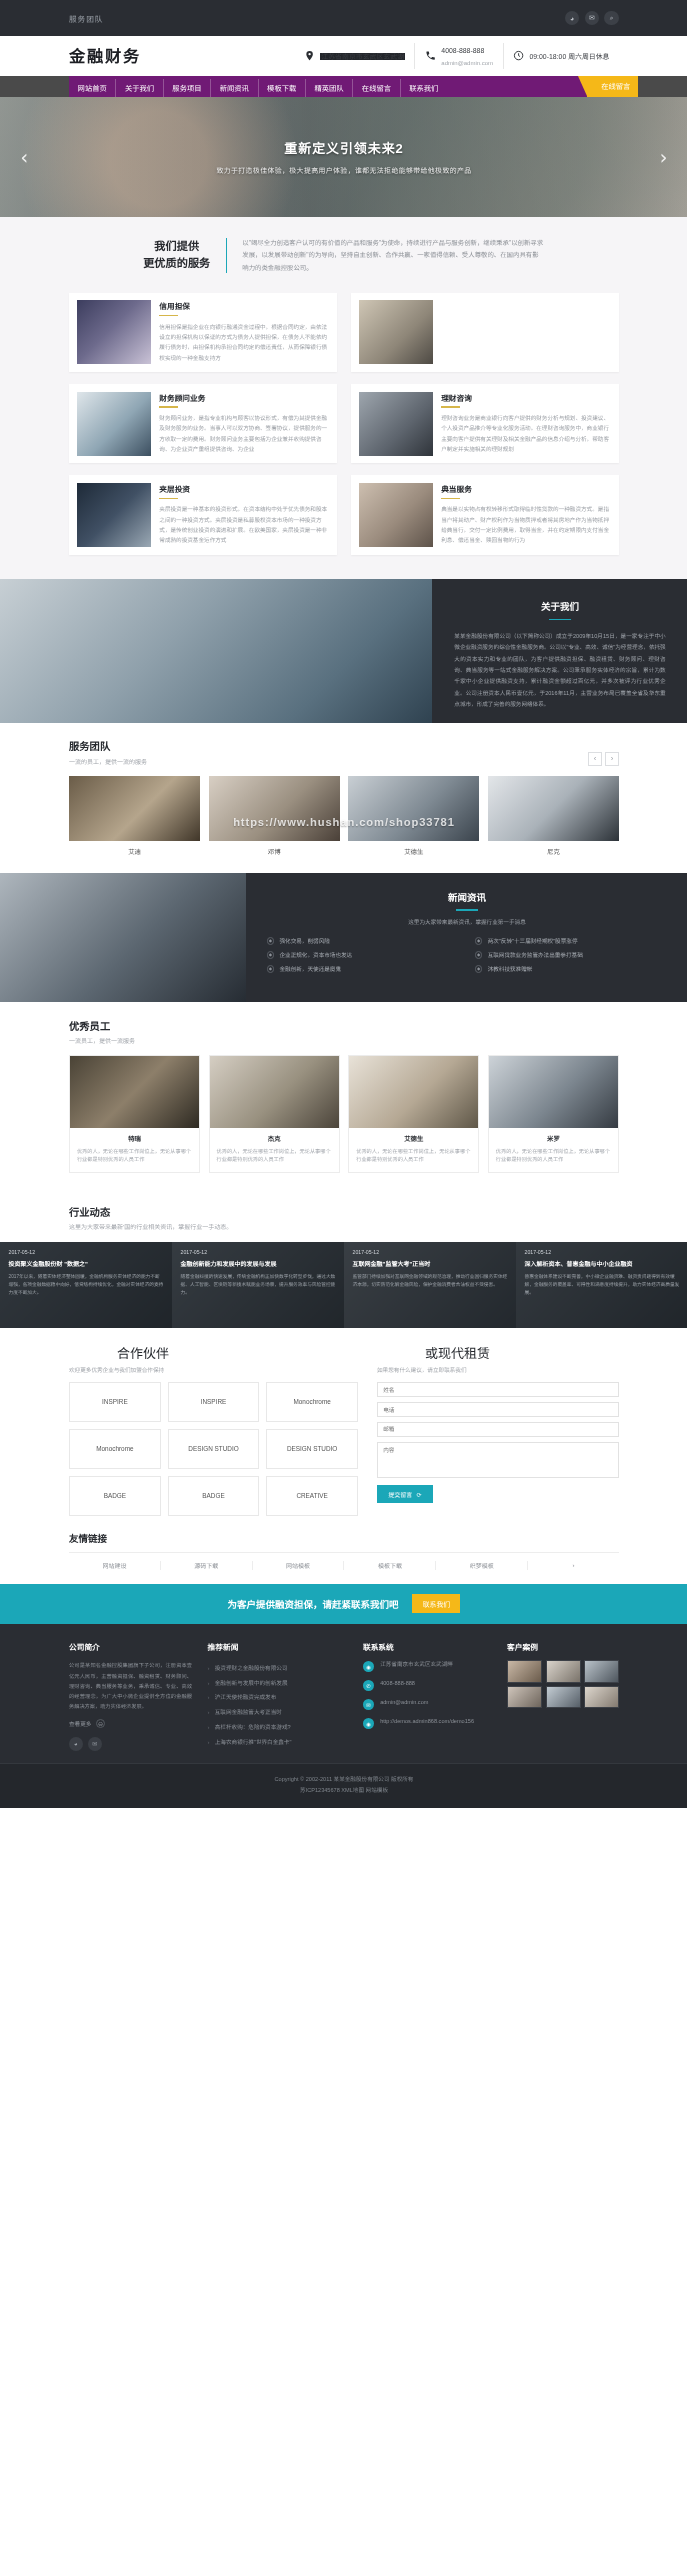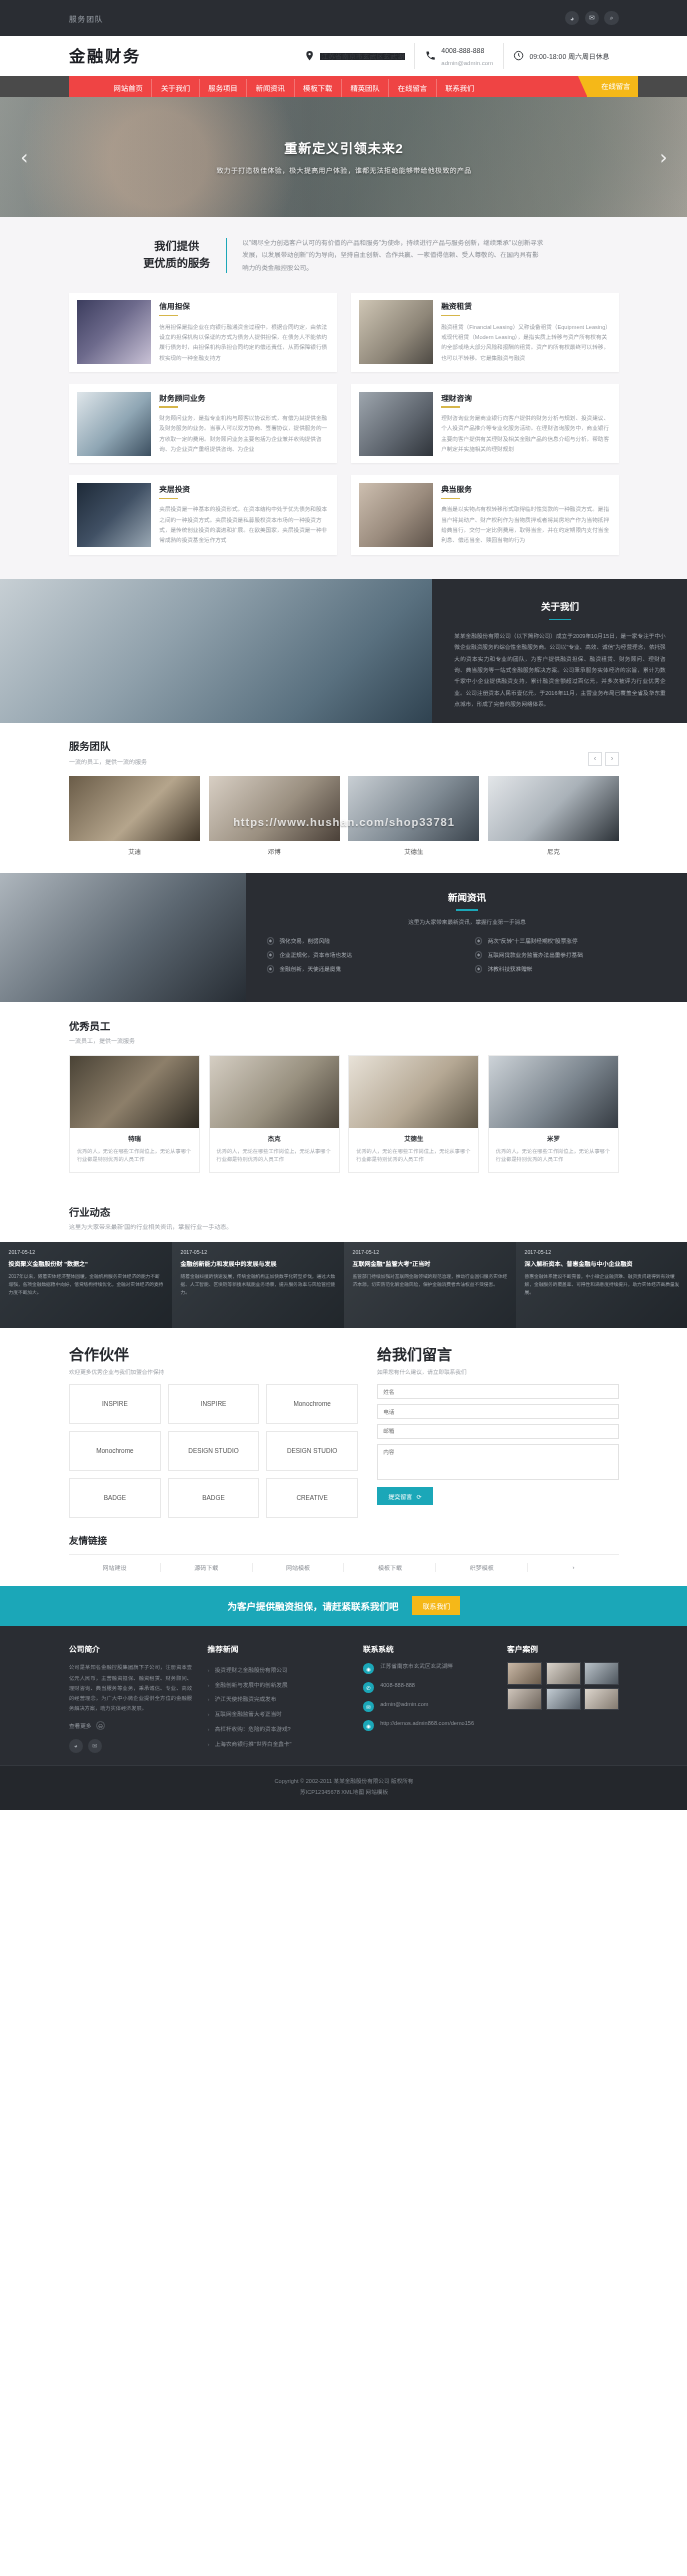--- a/index.html
+++ b/index.html
@@ -35,21 +35,21 @@
   .hico { width:11.2px; height:11.2px; margin-right:5.2px; flex:none; color:#2b2e33; }
   .hico svg { display:block; }
   .htxt { line-height:1.25; }
   .htxt .l1 { font-size:6.9px; color:#3a3d42; white-space:nowrap; }
   .htxt .l2 { font-size:6px; color:#a4a8ae; white-space:nowrap; }
   .addr-hl { background:#23262b; color:#fff; padding:0 0.9px; }
 
   
   .navwrap { background:#4a4a4a; height:20.6px; position:relative; }
   .navwrap .inner { height:20.6px; }
-  .nav { background:#ef4444; height:26px; display:flex; align-items:center; position:relative;padding-left:36px; }
+  .nav { background:#701a75; height:26px; display:flex; align-items:center; position:relative; }
   .nav a {
     color:#fff; font-size:7.3px; text-decoration:none;
     padding:0 8.6px; line-height:20.6px; border-right:0.9px solid rgba(255,255,255,.25);
     white-space:nowrap;
   }
   .nav a:last-of-type { border-right:none; }
   .navbtn {
     position:absolute; right:-19px; top:0; height:20.6px;
     background:#f5b818; color:#fff; font-size:7.3px;
     display:flex; align-items:center; padding:0 7.7px 0 13.8px; white-space:nowrap;
@@ -164,21 +164,21 @@
   .icard .it { color:#fff; font-size:6px; font-weight:bold; line-height:1.5; margin-bottom:4.3px; }
   .icard .ip { color:#9aa0a7; font-size:4.7px; line-height:1.75; }
   .ic1 { background:linear-gradient(135deg,#6f7a85,#2e363d); }
   .ic2 { background:linear-gradient(135deg,#7c8791,#333b42); }
   .ic3 { background:linear-gradient(135deg,#8a939c,#3a424a); }
   .ic4 { background:linear-gradient(135deg,#77818b,#30383f); }
 
   
   .pmwrap { display:flex; gap:19px; padding:15.5px 0 6.9px; background:#fff; }
   .partners { width:289px; }
-  .phead h3 { font-size:15px; color:#26292e; font-weight:bold; }
+  .phead h3 { font-size:13px; color:#26292e; font-weight:normal;margin-left:48px; }
   .phead p { font-size:5.6px; color:#a0a4aa; margin-top:3.4px; margin-bottom:8.6px; }
   .pgrid { display:grid; grid-template-columns:repeat(3,1fr); gap:6.9px; }
   .pitem { height:40px; border:0.9px solid #e8e8e8; display:flex; align-items:center;
     justify-content:center; font-size:6.4px; color:#555; text-align:center; line-height:1.3; background:#fff; }
   .msg { flex:1; }
   .mfield { margin-bottom:5.2px; }
   .mfield input, .mfield textarea {
     width:100%; border:0.9px solid #e2e2e2; background:#fff; font-size:5.6px;
     padding:3.4px 5.2px; color:#8a8e94; font-family:inherit; outline:none;
   }
@@ -322,25 +322,20 @@
         <div class="card">
           <div class="thumb ph ph1"></div>
           <div class="body">
             <h4>信用担保</h4>
             <div class="bar"></div>
             <p>信用担保是指企业在向银行融通资金过程中，根据合同约定，由依法设立的担保机构以保证的方式为债务人提供担保，在债务人不能依约履行债务时，由担保机构承担合同约定的偿还责任，从而保障银行债权实现的一种金融支持方</p>
           </div>
         </div>
         <div class="card">
           <div class="thumb ph ph2"></div>
-          <div class="body">
-            <h4>融资租赁</h4>
-            <div class="bar"></div>
-            <p>融资租赁（Financial Leasing）又称设备租赁（Equipment Leasing）或现代租赁（Modern Leasing），是指实质上转移与资产所有权有关的全部或绝大部分风险和报酬的租赁。资产的所有权最终可以转移，也可以不转移。它是集融资与融资</p>
-          </div>
         </div>
         <div class="card">
           <div class="thumb ph ph3"></div>
           <div class="body">
             <h4>财务顾问业务</h4>
             <div class="bar"></div>
             <p>财务顾问业务，是指专业机构与顾客以协议形式，有偿为其提供金融及财务服务的业务。当事人可以双方协商、签署协议，提供服务的一方收取一定的费用。财务顾问业务主要包括为企业兼并收购提供咨询、为企业资产重组提供咨询、为企业</p>
           </div>
         </div>
         <div class="card">
@@ -546,21 +541,21 @@
           <div class="pitem">DESIGN STUDIO</div>
           <div class="pitem">DESIGN STUDIO</div>
           <div class="pitem">BADGE</div>
           <div class="pitem">BADGE</div>
           <div class="pitem">CREATIVE</div>
         </div>
       </div>
 
       <div class="msg">
         <div class="phead">
-          <h3>给我们留言</h3>
+          <h3>或现代租赁</h3>
           <p>如果您有什么建议，请立即联系我们</p>
         </div>
         <div class="mfield"><input type="text" placeholder="姓名" style=""></div>
         <div class="mfield"><input type="text" placeholder="电话" style=""></div>
         <div class="mfield"><input type="text" placeholder="邮箱" style=""></div>
         <div class="mfield"><textarea placeholder="内容" style=""></textarea></div>
         <button class="msub">
           <span>提交留言</span>
           <span>⟳</span>
         </button>

